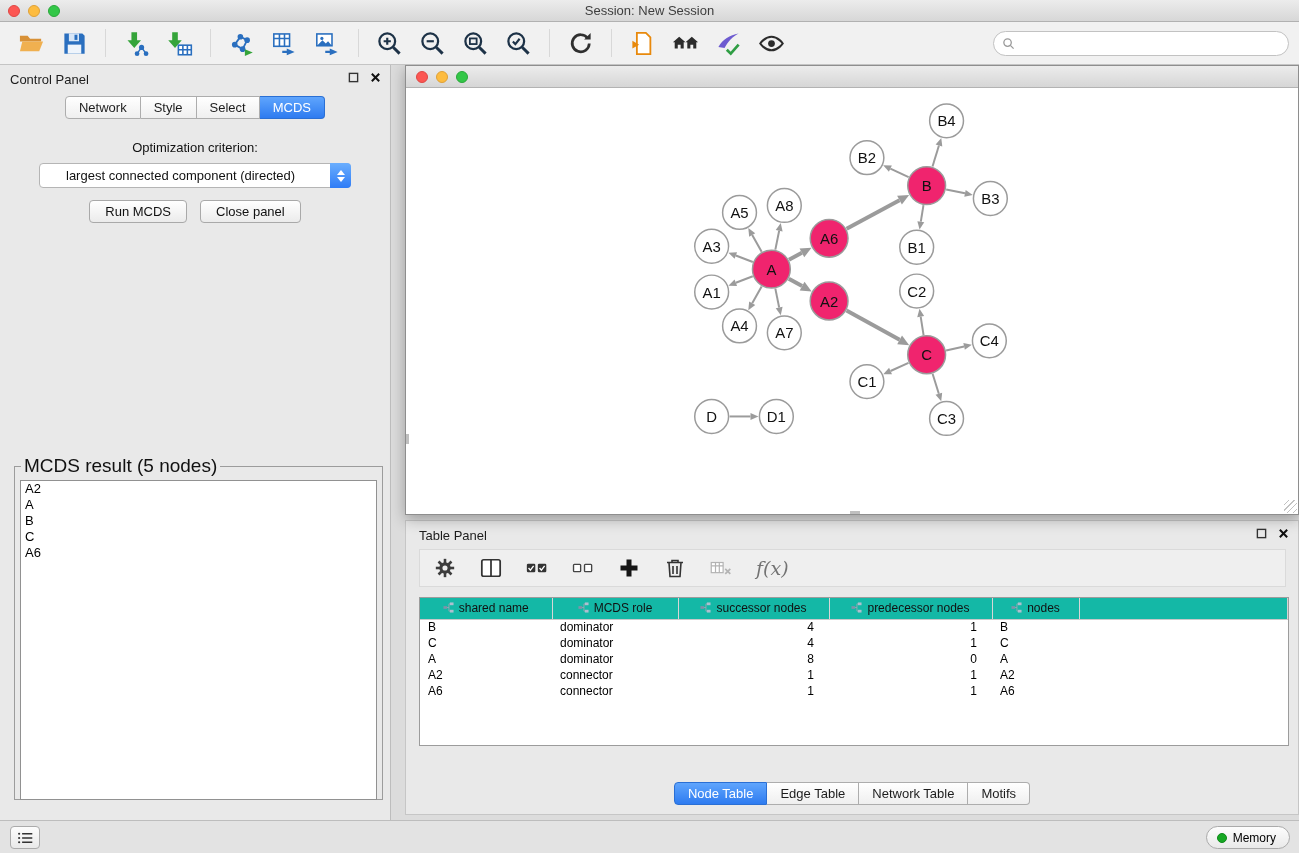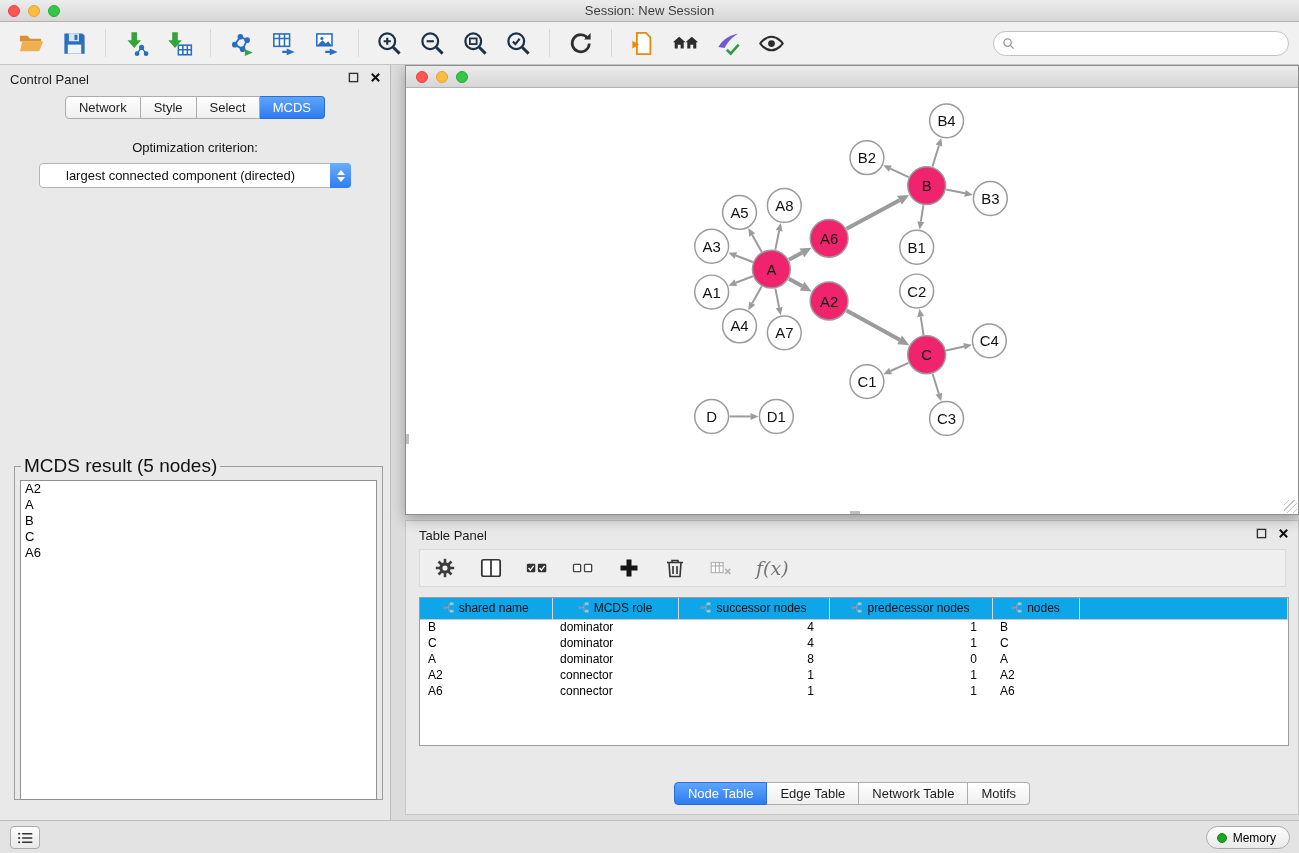--- a/index.html
+++ b/index.html
@@ -64,21 +64,21 @@
 
   
   .table-panel{position:absolute;left:405px;top:520px;width:894px;height:295px;background:#e9e9e9;border:1px solid #c6c6c6;z-index:2;}
   .tp-header{height:26px;position:relative;}
   .tp-toolbar{margin:2px 12px 0 13px;height:38px;display:flex;align-items:center;gap:20px;padding-left:12px;background:#efefef;border:1px solid #dadada;}
   .tp-toolbar .tb-btn{margin:0;}
   .tp-toolbar .tb-btn .icon svg{width:22px;height:22px;}
   .fx-label{font-size:19px;font-style:italic;color:#737373;font-family:"DejaVu Serif",serif;}
   .tp-table-wrap{position:absolute;left:13px;right:9px;top:76px;bottom:68px;background:#fff;border:1px solid #9c9c9c;overflow:hidden;}
   table.node-table{border-collapse:collapse;width:100%;table-layout:fixed;font-size:12px;}
-  table.node-table th{height:21px;background:#0ea5e9;border-right:1px solid #d6d6d6;border-bottom:1px solid #c9c9c9;font-weight:normal;text-align:center;white-space:nowrap;overflow:hidden;}
+  table.node-table th{height:21px;background:#14b8a6;border-right:1px solid #d6d6d6;border-bottom:1px solid #c9c9c9;font-weight:normal;text-align:center;white-space:nowrap;overflow:hidden;}
   table.node-table th .col-icon{display:inline-block;vertical-align:-1px;margin-right:5px;}
   table.node-table td{height:16px;padding:0 8px;white-space:nowrap;overflow:hidden;color:#000;}
   table.node-table td.num{text-align:right;padding-right:15px;}
   .tp-tabs{position:absolute;bottom:9px;left:0;right:0;display:flex;justify-content:center;}
 
   
   .status-bar{position:absolute;left:0;bottom:0;width:100%;height:33px;background:#e3e3e3;border-top:1px solid #bdbdbd;z-index:5;}
   .status-left-btn{position:absolute;left:10px;top:5px;width:30px;height:23px;background:linear-gradient(#fdfdfd,#e9e9e9);border:1px solid #ababab;border-radius:4px;display:flex;align-items:center;justify-content:center;cursor:pointer;}
   .memory-btn{position:absolute;right:9px;top:5px;height:23px;padding:0 13px 0 10px;border:1px solid #ababab;border-radius:12px;background:linear-gradient(#fdfdfd,#e9e9e9);display:flex;align-items:center;gap:6px;font-size:12px;cursor:pointer;font-family:"Liberation Sans",sans-serif;}
   .mem-dot{width:10px;height:10px;border-radius:50%;background:#17a824;border:1px solid #0f8a1b;}
@@ -284,20 +284,24 @@
       <button class="seg-tab active">MCDS</button>
     </div>
 
   <div class="opt-label">Optimization criterion:</div>
   <div class="combo">
     <span>largest connected component (directed)</span>
     <span class="combo-stepper">
         <span class="arr up"></span>
         <span class="arr down"></span>
       </span>
+  </div>
+  <div class="btn-row">
+    <button class="push-btn">Run MCDS</button>
+    <button class="push-btn">Close panel</button>
   </div>
 
   <fieldset class="result-box">
     <legend>MCDS result (5 nodes)</legend>
     <div class="result-list">
         <div class="list-item">A2</div>
         <div class="list-item">A</div>
         <div class="list-item">B</div>
         <div class="list-item">C</div>
         <div class="list-item">A6</div>

